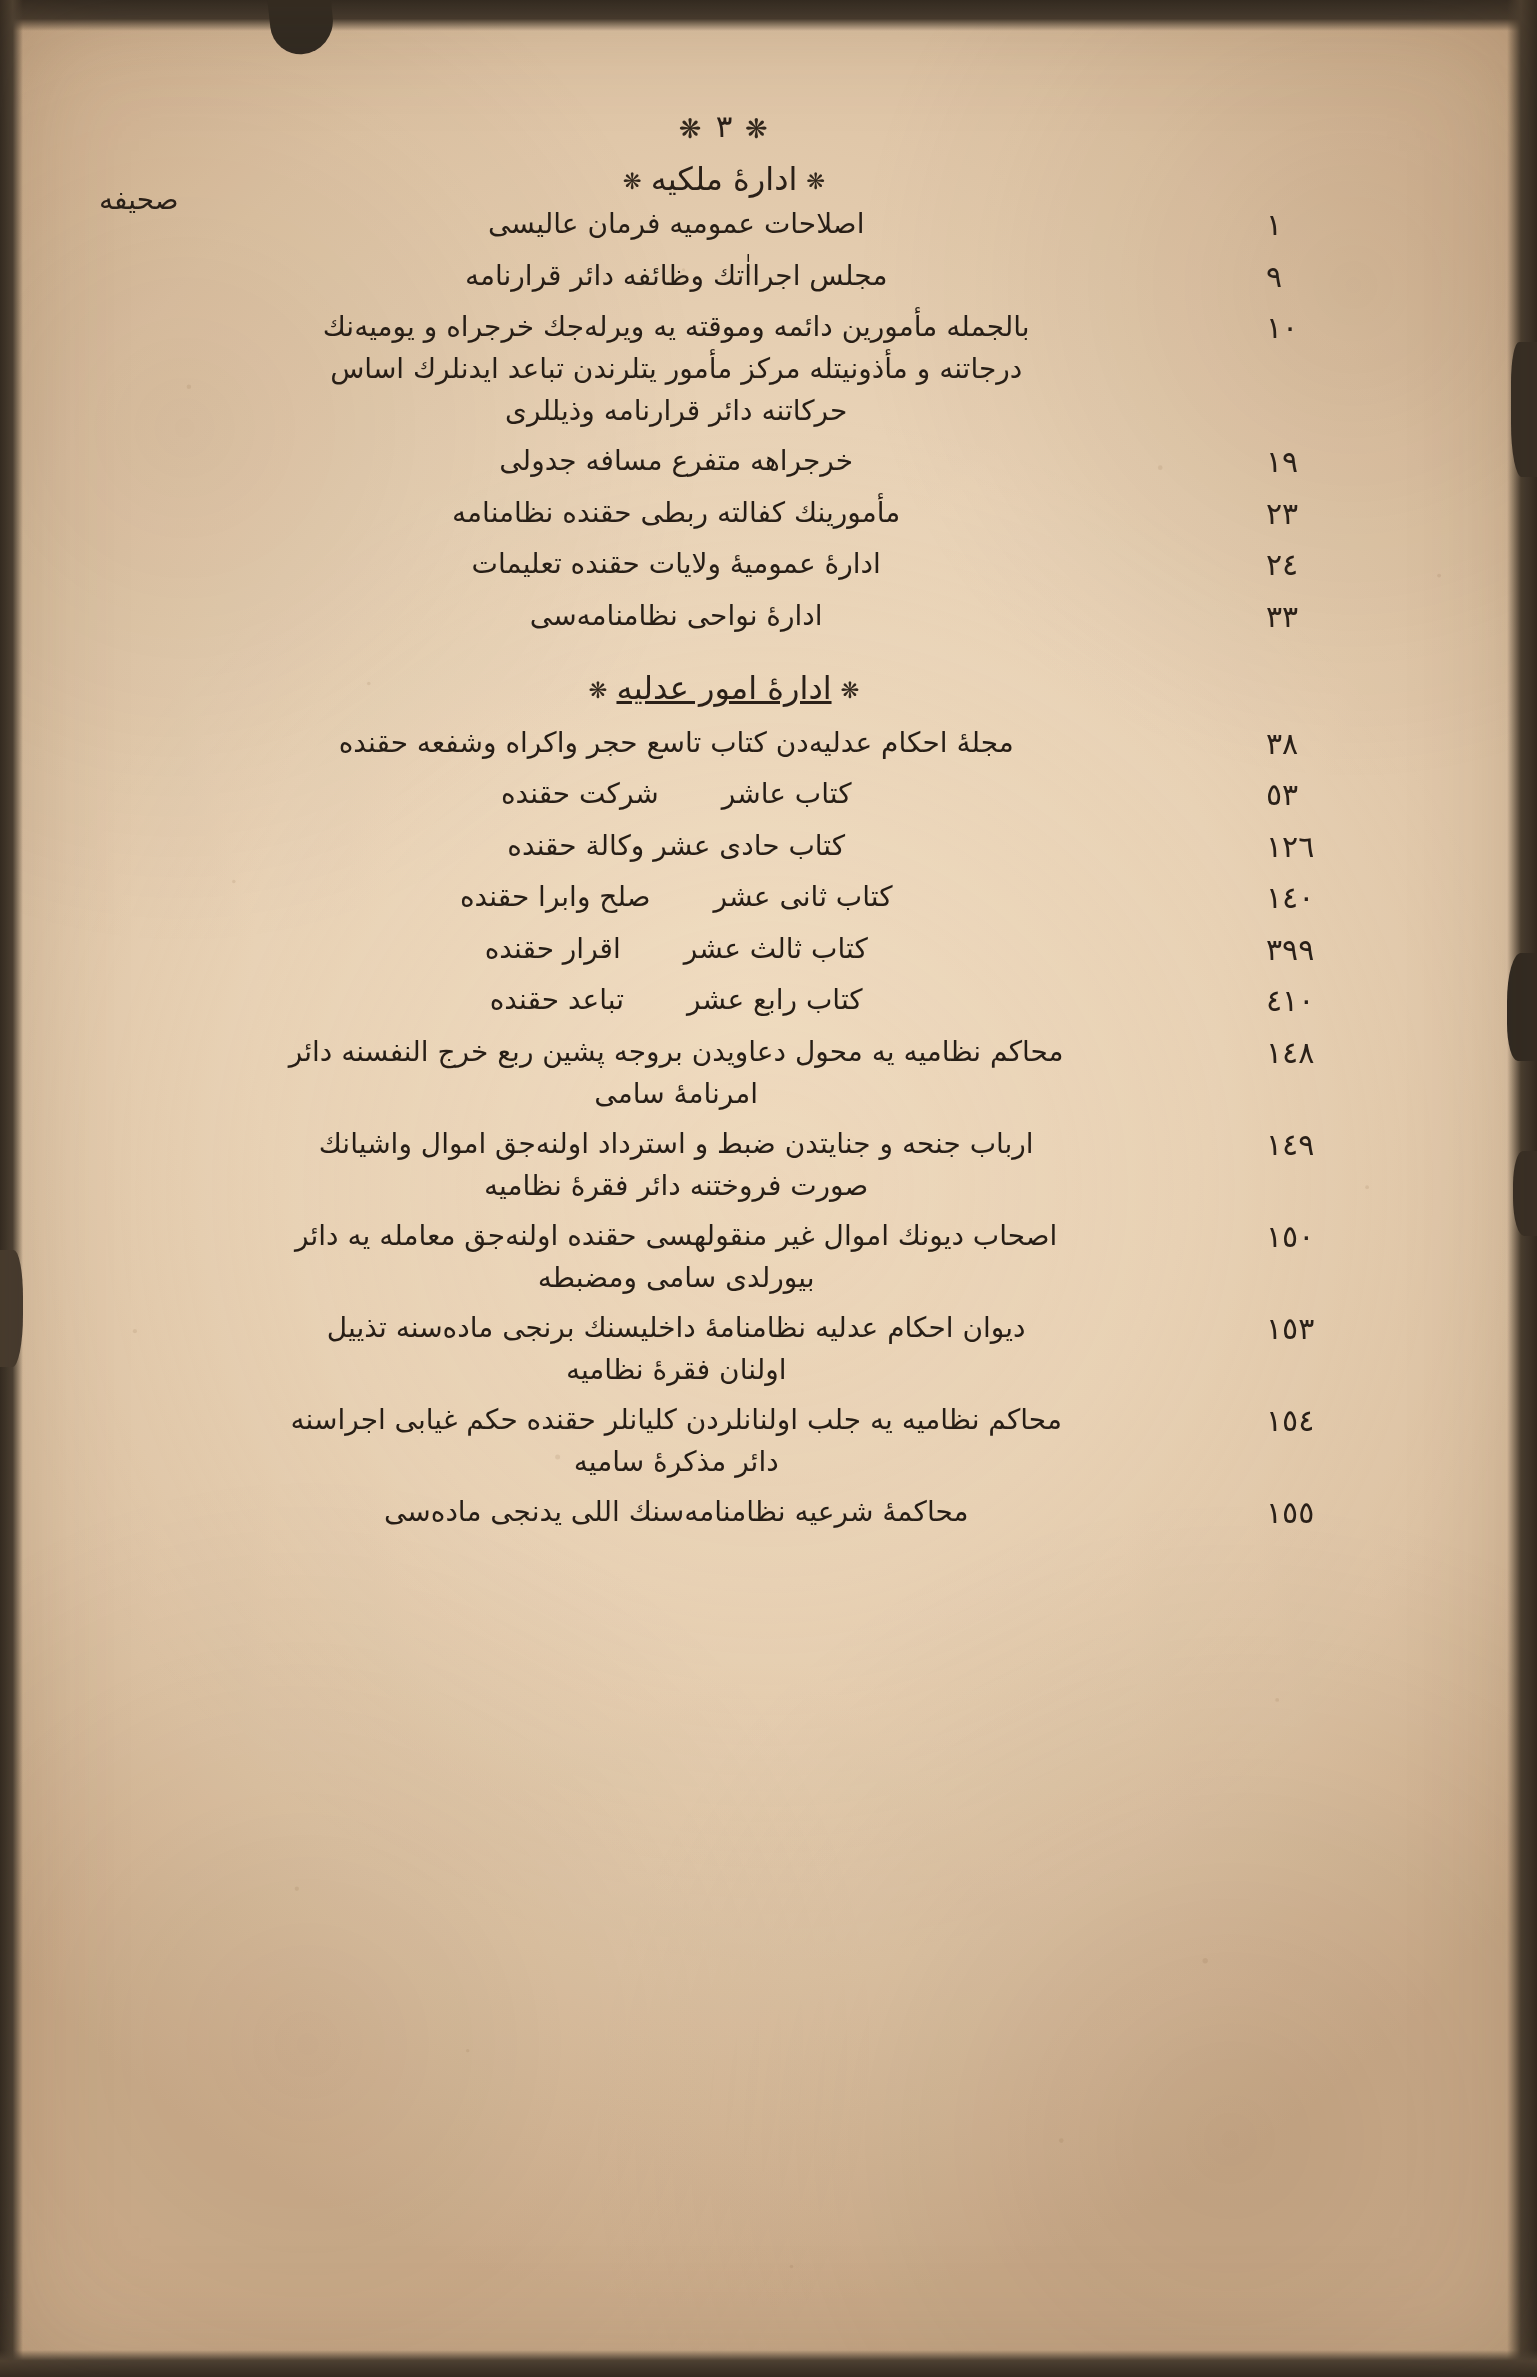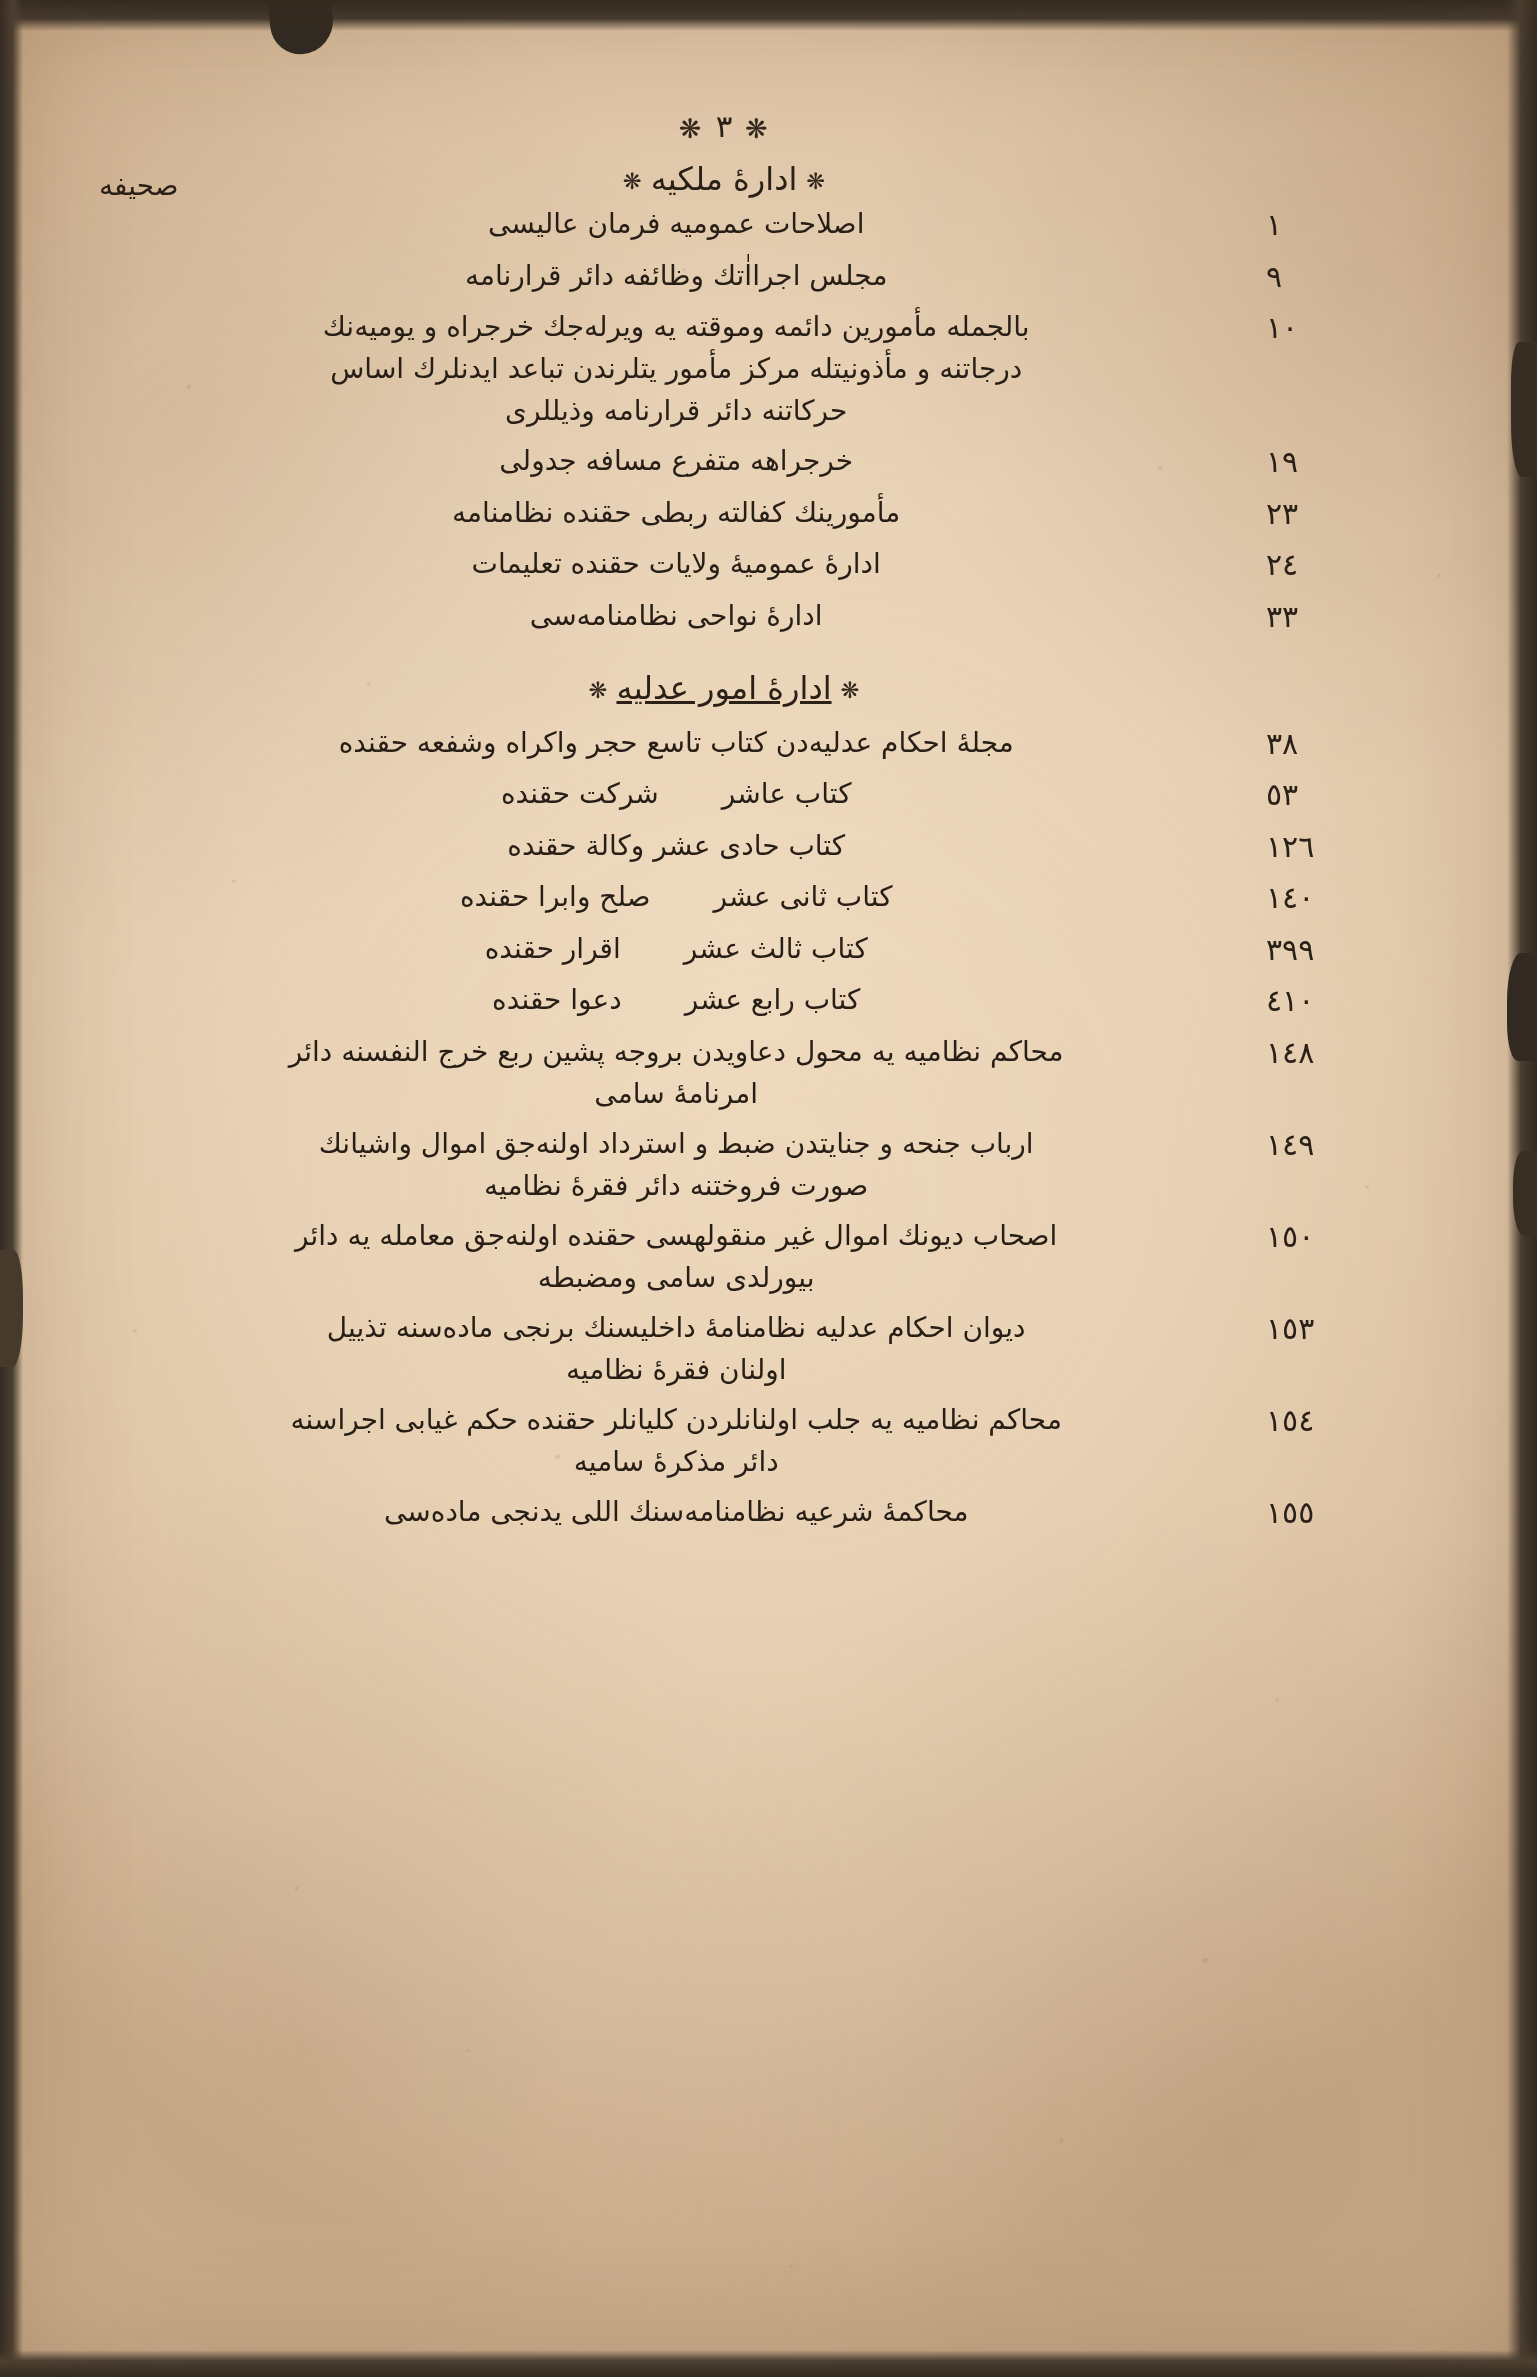--- a/index.html
+++ b/index.html
@@ -138,21 +138,21 @@
     margin-bottom: 5.4px;
   }
   .section-head {
     font-size: 32px;
     color: #2a2018;
     text-align: right;
   }
   .col-head {
     position: absolute;
     left: 0;
-    top: 9px;
+    top: 23px;
     font-size: 28px;
     color: #2a2018;
   }
 
   .section-head-standalone {
     text-align: center;
     font-size: 32px;
     margin-top: 31px;
     margin-bottom: 14.4px;
     color: #2a2018;
@@ -319,21 +319,21 @@
       <div class="entry">
         <div class="entry-num">٣٩٩</div>
         <div class="entry-text center">
           <span>كتاب ثالث عشر</span><span class="gap"></span><span>اقرار حقنده</span>
         </div>
       </div>
 
       <div class="entry">
         <div class="entry-num">٤١٠</div>
         <div class="entry-text center">
-          <span>كتاب رابع عشر</span><span class="gap"></span><span>دعوا حقنده</span>
+          <span>كتاب رابع عشر</span><span class="gap"></span><span>تباعد حقنده</span>
         </div>
       </div>
 
       <div class="entry wide">
         <div class="entry-num">١٤٨</div>
         <div class="entry-text">
           <span>محاكم نظاميه يه محول دعاويدن بروجه پشين ربع خرج النفسنه دائر</span>
           <span class="cont">امرنامهٔ سامى</span>
         </div>
       </div>

